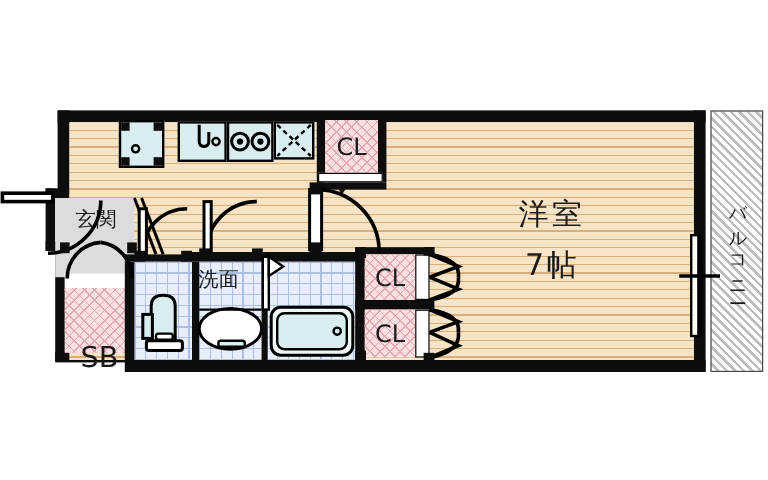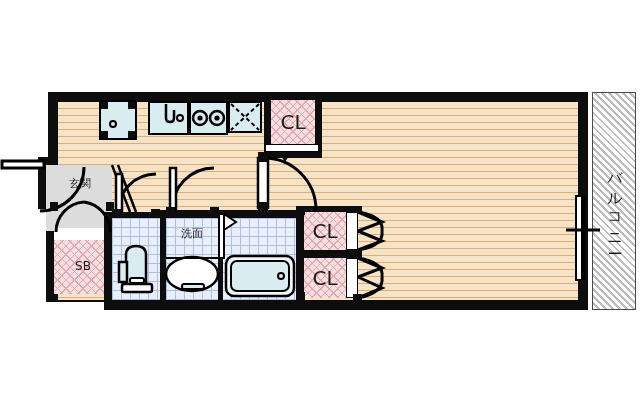--- a/index.html
+++ b/index.html
@@ -36,22 +36,22 @@
       #ffffff 0px,#ffffff 3px,#bdbdbd 3px,#bdbdbd 5px);
   }
   .fixture{background:#d9ecef;border:2px solid #000;}
   .white{background:#ffffff;}
 
   
   .lbl{display:flex;align-items:center;justify-content:center;
        color:#1a1a1a;line-height:1.05;
        white-space:pre;pointer-events:none;}
   .lbl-cl{font-size:20px;}
-  .lbl-sb{font-size:12px;}
-  .lbl-jp{font-size:11px;}
+  .lbl-sb{font-size:24px;margin-top:33px;}
+  .lbl-jp{font-size:17px;}
   .lbl-wc{font-size:16px;}
   .lbl-room{font-size:25px;letter-spacing:3px;}
   .lbl-tatami{font-size:25px;letter-spacing:2px;}
   .lbl-bal{font-size:15px;writing-mode:vertical-rl;letter-spacing:4px;}
 
   svg{position:absolute;left:0;top:0;overflow:visible;}
 </style>
 </head>
 <body>
 
@@ -80,21 +80,21 @@
   <div class="abs lbl lbl-jp" style="left:48px;top:172px;width:64px;height:24px;">玄関</div>
 
   <div class="abs white" style="left:54px;top:228px;width:58px;height:14px;"></div>
 
   <div class="abs closet" style="left:54px;top:240px;width:58px;height:54px;"></div>
   <div class="abs lbl lbl-sb" style="left:54px;top:248px;width:58px;height:36px;">SB</div>
 
   <div class="abs tile" style="left:112px;top:218px;width:48px;height:82px;"></div>
 
   <div class="abs tile" style="left:166px;top:218px;width:52px;height:82px;"></div>
-  <div class="abs lbl lbl-jp" style="left:166px;top:222px;width:52px;height:24px;">洗面</div>
+  <div class="abs lbl lbl-jp" style="left:156px;top:222px;width:52px;height:24px;">洗面</div>
 
   <div class="abs tile" style="left:222px;top:218px;width:74px;height:82px;"></div>
 
   <div class="abs wall" style="left:160px;top:210px;width:144px;height:8px;"></div>
   <div class="abs wall" style="left:104px;top:218px;width:8px;height:84px;"></div>
   <div class="abs wall" style="left:160px;top:218px;width:6px;height:84px;"></div>
   <div class="abs wall" style="left:218px;top:218px;width:5px;height:84px;"></div>
   <div class="abs wall" style="left:296px;top:210px;width:8px;height:92px;"></div>
   <div class="abs wall" style="left:104px;top:212px;width:56px;height:6px;"></div>
 
@@ -121,20 +121,22 @@
   <div class="abs closet" style="left:304px;top:212px;width:42px;height:38px;"></div>
   <div class="abs lbl lbl-cl" style="left:304px;top:214px;width:42px;height:34px;">CL</div>
   <div class="abs white" style="left:346px;top:212px;width:12px;height:38px;border:1px solid #000;"></div>
 
   <div class="abs wall" style="left:296px;top:250px;width:66px;height:8px;"></div>
 
   <div class="abs closet" style="left:304px;top:258px;width:42px;height:40px;"></div>
   <div class="abs lbl lbl-cl" style="left:304px;top:260px;width:42px;height:36px;">CL</div>
   <div class="abs white" style="left:346px;top:258px;width:12px;height:40px;border:1px solid #000;"></div>
 
+  <div class="abs lbl lbl-room" style="left:400px;top:162px;width:120px;height:34px;">洋室</div>
+  <div class="abs lbl lbl-tatami" style="left:400px;top:204px;width:120px;height:34px;">7帖</div>
 
   <svg width="640" height="400">
 
     <g>
       <path d="M 40 211 A 44 44 0 0 0 84 167" fill="none" stroke="#000" stroke-width="3"></path>
       <rect x="2" y="161" width="42" height="7" fill="#fff" stroke="#000" stroke-width="3"></rect>
     </g>
 
     <g>
       <path d="M 56 232 A 30 30 0 0 1 84 202" fill="none" stroke="#000" stroke-width="3"></path>

